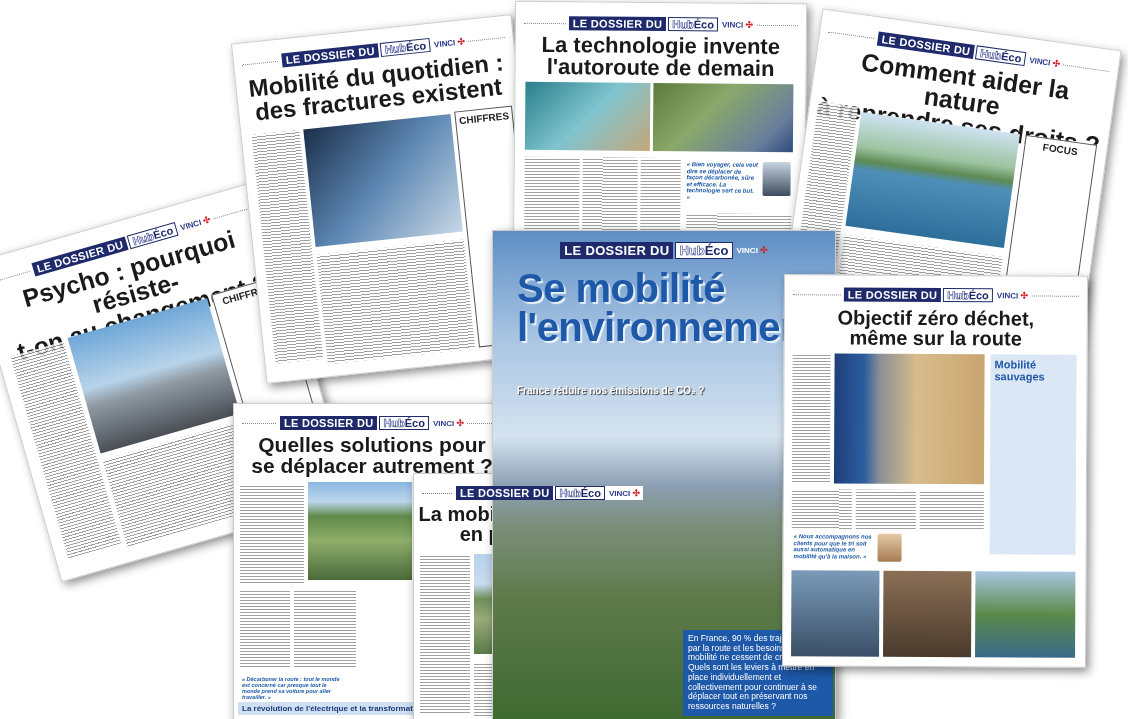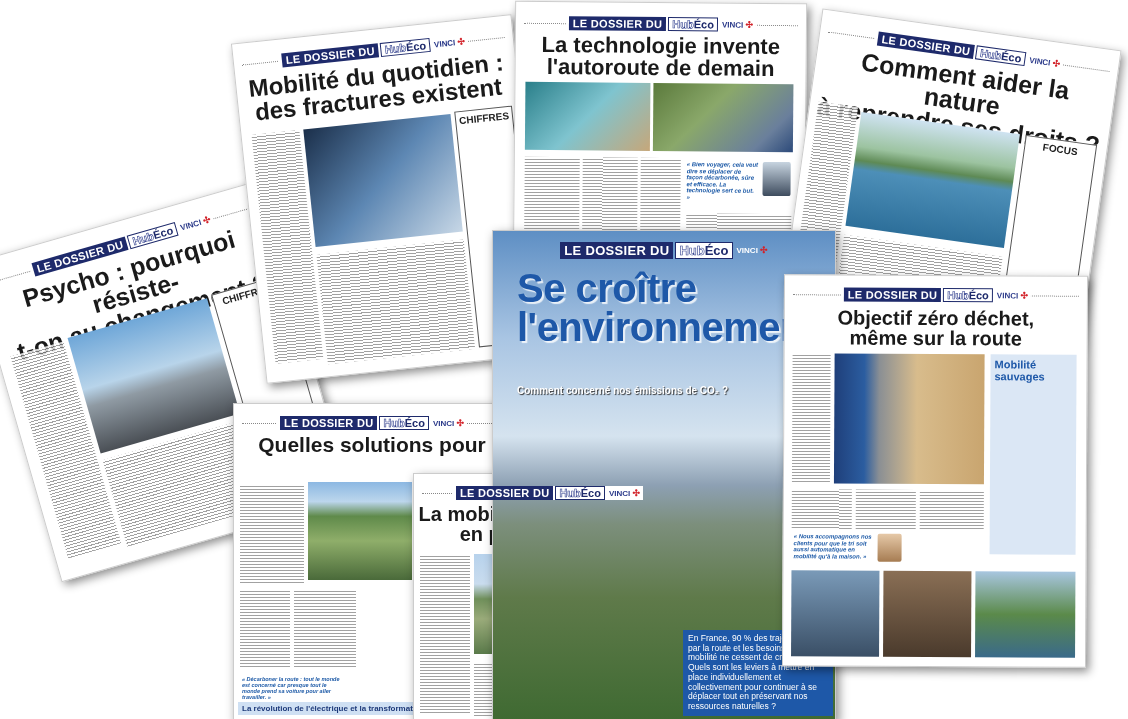--- a/index.html
+++ b/index.html
@@ -120,20 +120,21 @@
   <div class="header" style="top:10px;">
     <div class="rule"></div>
     <div class="hb">
       <span class="lbl">LE DOSSIER DU</span>
       <span class="hub"><span class="h1">Hub</span><span class="h2">Éco</span></span>
       <span class="vinci"><span>VINCI</span> <span class="star">✣</span></span>
     </div>
   </div>
   <div class="ttl" style="top:30px;font-size:21px;text-align:center;">
     <div>Quelles solutions pour</div>
+    <div>se déplacer autrement ?</div>
   </div>
   <div class="txt" style="left:6px;top:80px;width:64px;height:100px;"></div>
   <div class="img" style="left:74px;top:78px;width:104px;height:98px;background:linear-gradient(#8cb8e2 0%,#bcd6ec 20%,#5f8a4a 35%,#8fae6a 60%,#4a6a3a 100%);"></div>
   <div class="txt" style="left:6px;top:185px;width:50px;height:80px;"></div>
   <div class="txt" style="left:60px;top:185px;width:62px;height:80px;"></div>
   <div class="quote" style="left:8px;top:272px;width:100px;font-size:5.5px;">« Décarboner la route : tout le monde est concerné car presque tout le monde prend sa voiture pour aller travailler. »</div>
   <div class="section-bar" style="left:4px;top:298px;width:170px;font-size:8px;">La révolution de l'électrique et la transformation d</div>
 </div>
 
 <div class="page" style="left:413px;top:473px;width:268px;height:246px;">
@@ -158,24 +159,24 @@
 
 <div class="page" style="left:492px;top:230px;width:342px;height:489px;background:linear-gradient(#5e8fc4 0%,#a9c5e3 22%,#d5e3ef 42%,#8da0b3 52%,#7c8f7c 60%,#5f7a4a 75%,#3f6a32 100%);">
   <div class="header" style="top:10px;">
     <div class="hb" style="background:transparent;">
       <span class="lbl" style="font-size:13px;">LE DOSSIER DU</span>
       <span class="hub" style="font-size:13px;background:#fff;"><span class="h1">Hub</span><span class="h2">Éco</span></span>
       <span class="vinci" style="color:#fff;"><span>VINCI</span> <span class="star">✣</span></span>
     </div>
   </div>
   <div class="cover-title">
-    <div>Se croître</div>
+    <div>Se mobilité</div>
     <div>l'environnement</div>
   </div>
-  <div class="cover-sub">Comment concerné nos émissions de CO₂ ?</div>
+  <div class="cover-sub">France réduire nos émissions de CO₂ ?</div>
   <div class="cover-caption" style="left:190px;bottom:4px;width:140px;">En France, 90 % des trajets se font par la route et les besoins de mobilité ne cessent de croître... Quels sont les leviers à mettre en place individuellement et collectivement pour continuer à se déplacer tout en préservant nos ressources naturelles ?</div>
 </div>
 
 <div class="page" style="left:783px;top:275px;width:302px;height:390px;transform:rotate(0.3deg);">
   <div class="header" style="top:10px;">
     <div class="rule"></div>
     <div class="hb">
       <span class="lbl">LE DOSSIER DU</span>
       <span class="hub"><span class="h1">Hub</span><span class="h2">Éco</span></span>
       <span class="vinci"><span>VINCI</span> <span class="star">✣</span></span>

